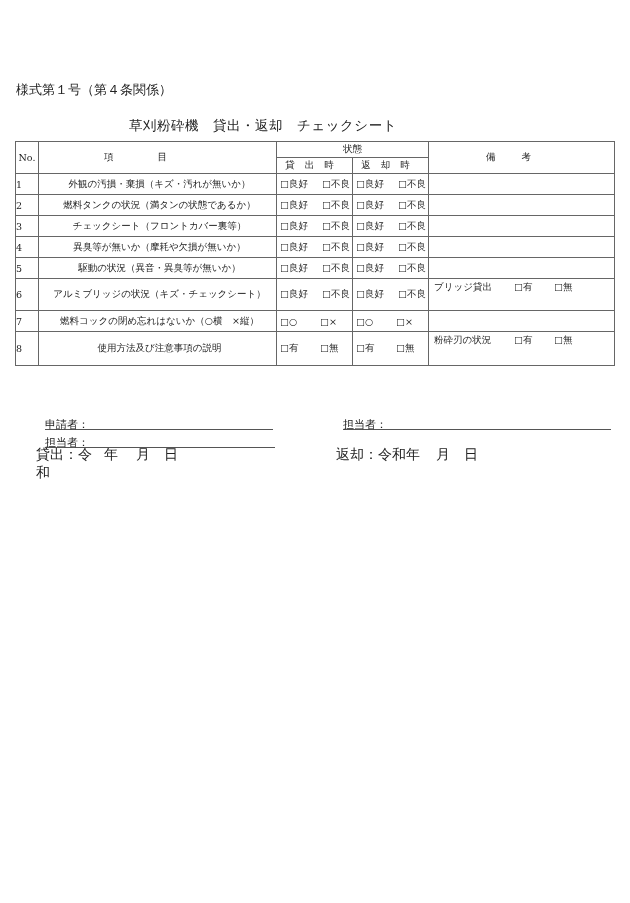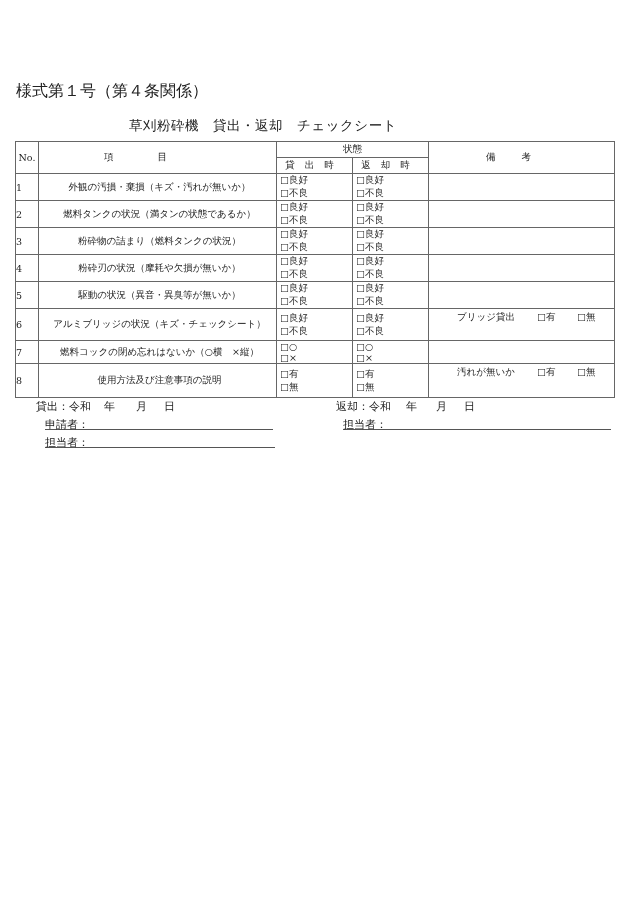--- a/index.html
+++ b/index.html
@@ -1,41 +1,41 @@
 <!DOCTYPE html>
 <html><head>
   <meta charset="utf-8">
   <style>
     html, body { margin: 0; padding: 0; background: #ffffff; }
     body { width: 630px; height: 903px; position: relative; overflow: hidden;
            font-family: "DejaVu Serif", "Liberation Serif", serif; color: #222; }
-    .form-number { position: absolute; left: 16px; top: 81px; font-size: 16px; }
+    .form-number { position: absolute; left: 16px; top: 81px; font-size: 13px; }
     .title { position: absolute; left: 0; width: 516px; top: 117px; text-align: center;
              font-size: 13.5px; letter-spacing: 0.5px; padding-left: 10px; box-sizing: border-box; }
     table.sheet { position: absolute; left: 15px; top: 141px; width: 600px;
                   border-collapse: collapse; table-layout: fixed; font-size: 9.5px; }
     table.sheet td, table.sheet th { border: 1px solid #666; padding: 0; font-weight: normal;
                   vertical-align: middle; }
     .c-no { width: 23px; }
     .c-item { width: 238px; padding-left: 4px !important; text-align: center; }
     th.c-item { text-align: center; padding-left: 0 !important; }
     .hdr1 { height: 16px; }
     .hdr2 { height: 16px; }
     .r-std { height: 21px; }
     .r-tall { height: 32px; }
     .r-tall2 { height: 34px; }
     .spaced { letter-spacing: 10px; }
     .spaced-wide { letter-spacing: 44px; }
-    .chk { display: flex; justify-content: space-between; padding: 0 2px 0 3px; white-space: nowrap; font-size: 9.5px; flex-direction: column; }
+    .chk { display: flex; justify-content: space-between; padding: 0 2px 0 3px; white-space: nowrap; font-size: 9.5px; }
     .chk span { display: inline-block; }
     .note-cell { vertical-align: top !important; padding: 2px 0 0 5px !important; }
-    .note-line { display: flex; white-space: nowrap; margin-left: 23px; }
+    .note-line { display: flex; white-space: nowrap; }
     .note-line .nl { width: 80px; }
     .note-line .o1 { width: 40px; }
-    .sig { position: absolute; font-size: 11px; }
+    .sig { position: absolute; font-size: 14px; margin-top: 47px; }
     .sig-date { display: flex; }
     .sig-date span { display: inline-block; }
     .sig-line { position: absolute; border-bottom: 1px solid #555; font-size: 11px; height: 12px; }
   </style>
 </head>
 <body>
 
 <div class="form-number">様式第１号（第４条関係）</div>
 <div class="title">草刈粉砕機　貸出・返却　チェックシート</div>
 
@@ -88,38 +88,38 @@
     <td>
           <div class="chk">
             <span>□良好</span>
             <span>□不良</span>
           </div>
         </td>
     <td></td>
   </tr>
   <tr class="r-std">
     <td class="c-no">3</td>
-    <td class="c-item">粉砕物の詰まり（燃料タンクの状況）</td>
+    <td class="c-item">チェックシート（フロントカバー裏等）</td>
     <td>
           <div class="chk">
             <span>□良好</span>
             <span>□不良</span>
           </div>
         </td>
     <td>
           <div class="chk">
             <span>□良好</span>
             <span>□不良</span>
           </div>
         </td>
     <td></td>
   </tr>
   <tr class="r-std">
     <td class="c-no">4</td>
-    <td class="c-item">粉砕刃の状況（摩耗や欠損が無いか）</td>
+    <td class="c-item">異臭等が無いか（摩耗や欠損が無いか）</td>
     <td>
           <div class="chk">
             <span>□良好</span>
             <span>□不良</span>
           </div>
         </td>
     <td>
           <div class="chk">
             <span>□良好</span>
             <span>□不良</span>
@@ -194,21 +194,21 @@
           </div>
         </td>
     <td>
           <div class="chk" style="justify-content:flex-start">
             <span style="width:40px">□有</span>
             <span>□無</span>
           </div>
         </td>
     <td class="note-cell">
       <div class="note-line">
-        <span class="nl">汚れが無いか</span>
+        <span class="nl">粉砕刃の状況</span>
         <span class="o1">□有</span>
         <span>□無</span>
       </div>
     </td>
   </tr>
 </tbody>
   </table>
 
 <div class="sig" style="left:36px; top:399px;">
   <div class="sig-date">

